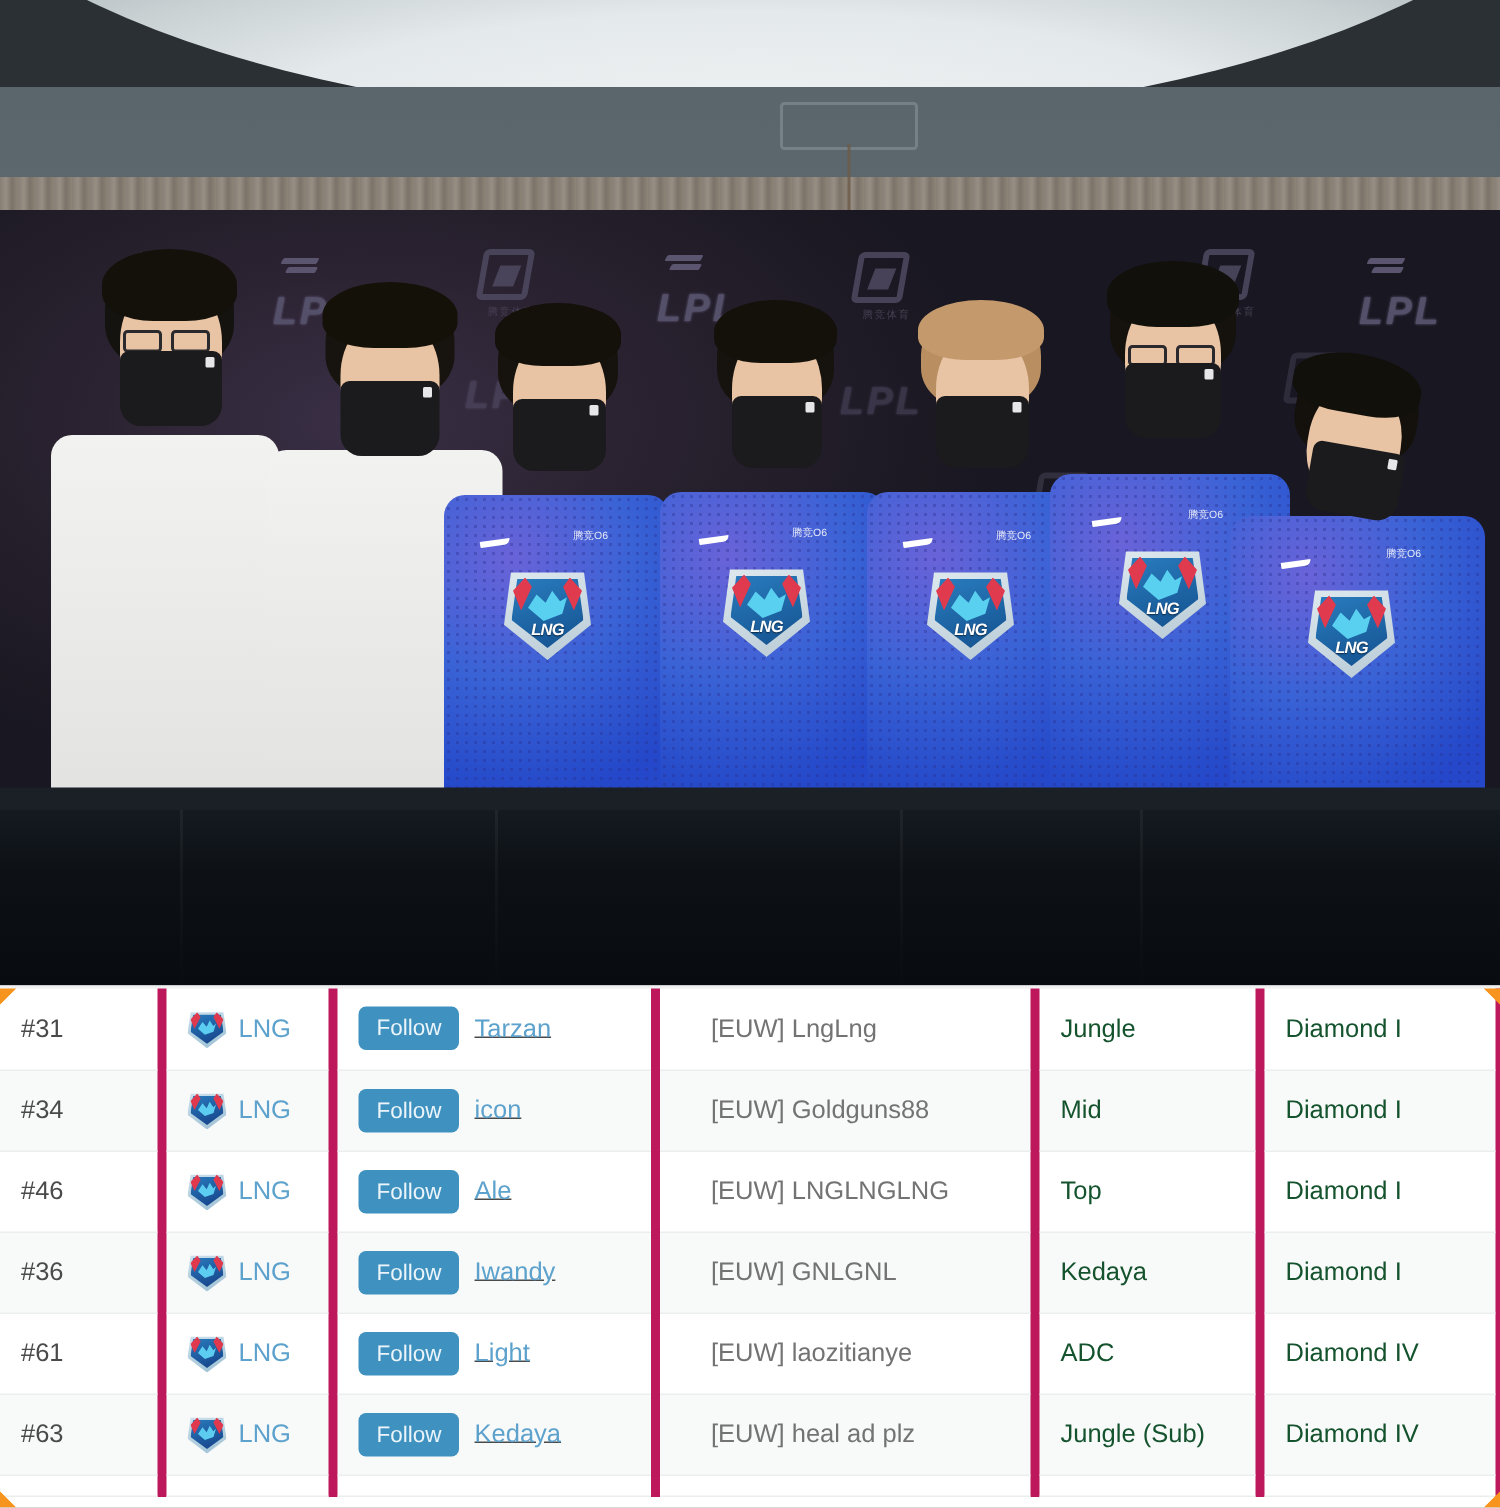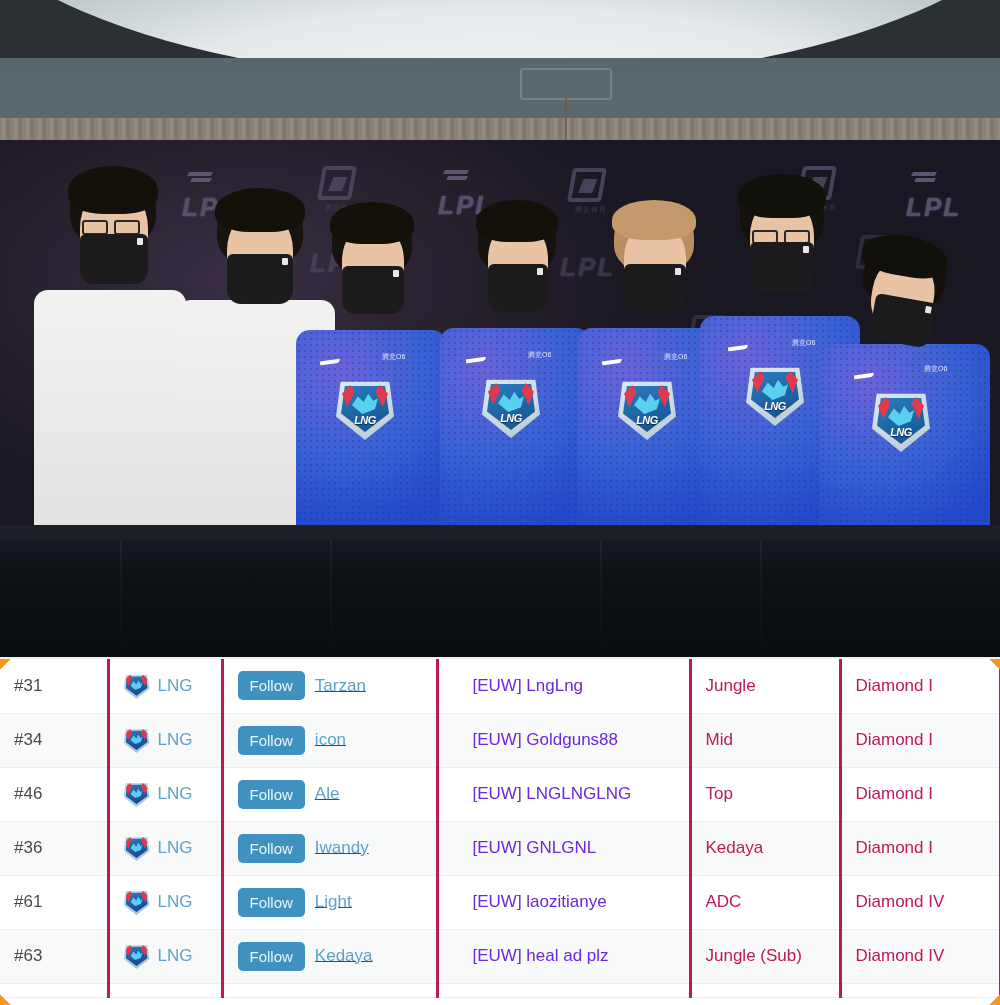--- a/index.html
+++ b/index.html
@@ -85,21 +85,21 @@
   
   .grid { position:absolute; left:0; top:657px; width:1000px; height:348px;
           background:#fff; border-top:2px solid #f0f0f0; }
   .cornerTL, .cornerBL, .cornerTR, .cornerBR { position:absolute; width:12px; height:12px; z-index:5; }
   .cornerTL { left:0; top:0;  background:linear-gradient(135deg,#f7941e 0%, #f7941e 45%, transparent 46%); }
   .cornerTR { right:0; top:0; background:linear-gradient(225deg,#f7941e 0%, #f7941e 45%, transparent 46%); }
   .cornerBL { left:0; bottom:0; background:linear-gradient(45deg,#f7941e 0%, #f7941e 45%, transparent 46%); }
   .cornerBR { right:0; bottom:0; background:linear-gradient(315deg,#f7941e 0%, #f7941e 45%, transparent 46%); }
 
   table.lb { width:1000px; border-collapse:collapse; table-layout:fixed; }
-  table.lb td { border-right:3px solid #be185d; border-bottom:1px solid #eceded;
+  table.lb td { border-right:6px solid #be185d; border-bottom:1px solid #eceded;
                 height:54px; padding:0 14px; font-size:17px; color:#4a4a4a;
                 vertical-align:middle; white-space:nowrap; overflow:hidden; }
   table.lb tr:nth-child(odd)  { background:#ffffff; }
   table.lb tr:nth-child(even) { background:#f8f9f9; }
   td.c-rank { width:108px; color:#3d3d3d; }
   td.c-team { width:114px; }
   td.c-player { width:215px;text-decoration:underline; }
   td.c-acct { width:253px; }
   td.c-role { width:150px; }
   td.c-tier { width:160px; border-right:none; }
@@ -116,22 +116,22 @@
   .tlRedR { position:absolute; right:2px; top:2px; width:9px;height:11px;background:#e0394d;
       clip-path:polygon(100% 45%, 50% 0, 25% 30%, 70% 100%); }
   .tlDragon { position:absolute; left:7px; top:7px; width:12px;height:10px;background:#5ccdf0;
       clip-path:polygon(0 60%, 25% 15%, 48% 48%, 65% 5%, 85% 42%, 100% 25%, 86% 80%, 38% 100%); }
   .teamName { color:#5da2cc; font-size:17px; }
 
   .followBtn { display:inline-block; background:#3f92bf; color:#eaf4fa; font-size:15px;
                padding:7px 12px; border-radius:5px; border:none; cursor:pointer;
                vertical-align:middle; line-height:1; }
   .playerName { color:#5da2cc; font-size:17px; margin-left:10px; vertical-align:middle; }
-  .acct { color:#6d28d9; font-size:17px;padding-left:20px; }
-  .role, .tier { color:#be185d; font-size:17px; }
+  .acct { color:#737373; font-size:17px;padding-left:20px; }
+  .role, .tier { color:#14532d; font-size:17px; }
 
   .partial { height:14px !important; overflow:hidden; }
 
   .watermark { position:absolute; right:12px; bottom:22px; z-index:20;
       font-size:22px; color:rgba(255,255,255,.92); white-space:nowrap;
       font-family:"DejaVu Sans", sans-serif; letter-spacing:0px;
       text-shadow: 1px 0 1px rgba(40,40,40,.75), -1px 0 1px rgba(40,40,40,.75),
                    0 1px 1px rgba(40,40,40,.75), 0 -1px 1px rgba(40,40,40,.75); }
 </style>
 </head>

